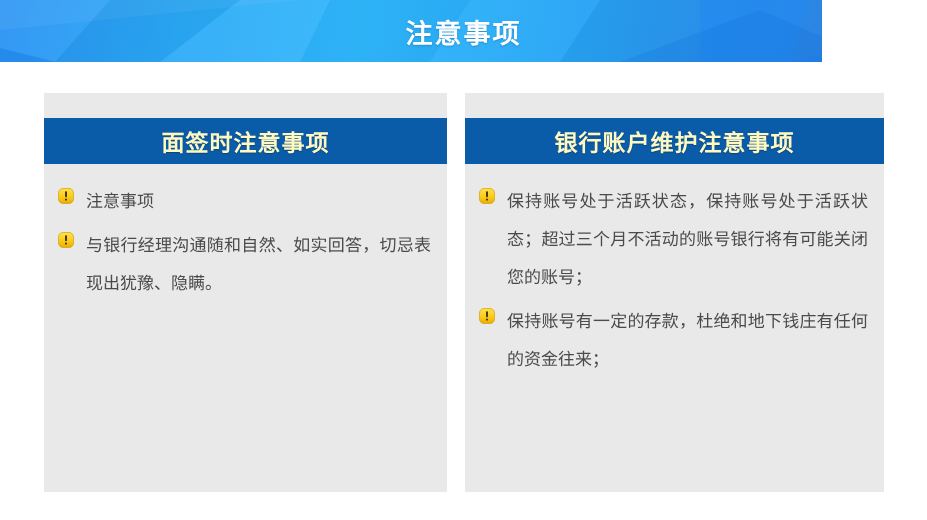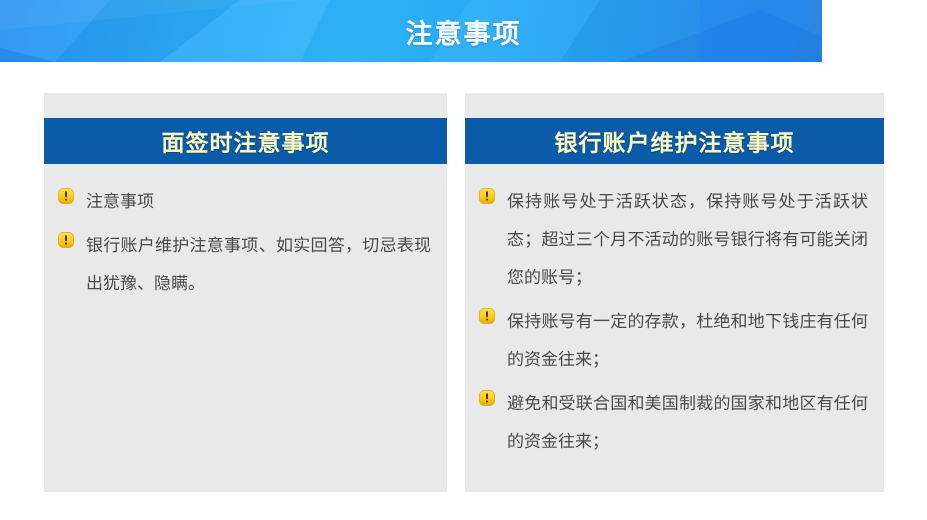--- a/index.html
+++ b/index.html
@@ -170,21 +170,21 @@
       </div>
 
       <div class="bullet-row">
         <span class="bullet-icon">
           <svg viewBox="0 0 16 16" width="16" height="16" xmlns="http://www.w3.org/2000/svg">
             <rect x="0.5" y="0.5" width="15" height="15" rx="4.5" ry="4.5" fill="url(#bg1)" stroke="#d7a000" stroke-width="0.7"></rect>
             <rect x="7" y="3.2" width="2" height="6" rx="0.9" fill="#4a3a00"></rect>
             <rect x="7" y="10.6" width="2" height="2" rx="0.9" fill="#4a3a00"></rect>
           </svg>
         </span>
-        <span class="bullet-text">银行账户维护注意事项、如实回答，切忌表现出犹豫、隐瞒。</span>
+        <span class="bullet-text">与银行经理沟通随和自然、如实回答，切忌表现出犹豫、隐瞒。</span>
       </div>
 
 
     </div>
   </div>
 
   <div class="card card-right">
     <div class="card-header">
       <span class="card-header-text">银行账户维护注意事项</span>
     </div>
@@ -205,27 +205,17 @@
         <span class="bullet-icon">
           <svg viewBox="0 0 16 16" width="16" height="16" xmlns="http://www.w3.org/2000/svg">
             <rect x="0.5" y="0.5" width="15" height="15" rx="4.5" ry="4.5" fill="url(#bg1)" stroke="#d7a000" stroke-width="0.7"></rect>
             <rect x="7" y="3.2" width="2" height="6" rx="0.9" fill="#4a3a00"></rect>
             <rect x="7" y="10.6" width="2" height="2" rx="0.9" fill="#4a3a00"></rect>
           </svg>
         </span>
         <span class="bullet-text">保持账号有一定的存款，杜绝和地下钱庄有任何的资金往来；</span>
       </div>
 
-      <div class="bullet-row">
-        <span class="bullet-icon">
-          <svg viewBox="0 0 16 16" width="16" height="16" xmlns="http://www.w3.org/2000/svg">
-            <rect x="0.5" y="0.5" width="15" height="15" rx="4.5" ry="4.5" fill="url(#bg1)" stroke="#d7a000" stroke-width="0.7"></rect>
-            <rect x="7" y="3.2" width="2" height="6" rx="0.9" fill="#4a3a00"></rect>
-            <rect x="7" y="10.6" width="2" height="2" rx="0.9" fill="#4a3a00"></rect>
-          </svg>
-        </span>
-        <span class="bullet-text">避免和受联合国和美国制裁的国家和地区有任何的资金往来；</span>
-      </div>
 
     </div>
   </div>
 
 </div>
 
 </body></html>

